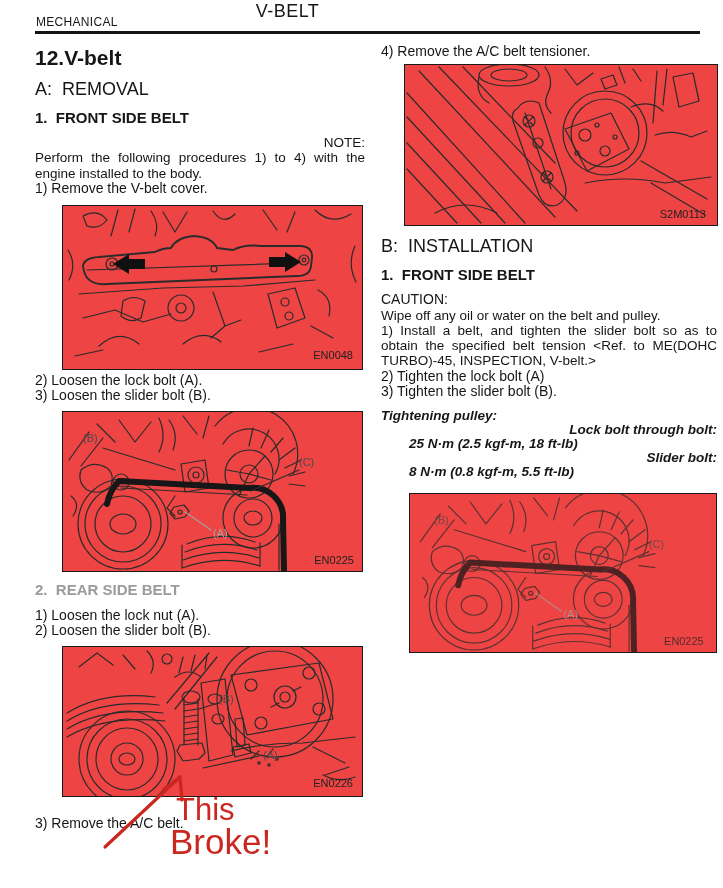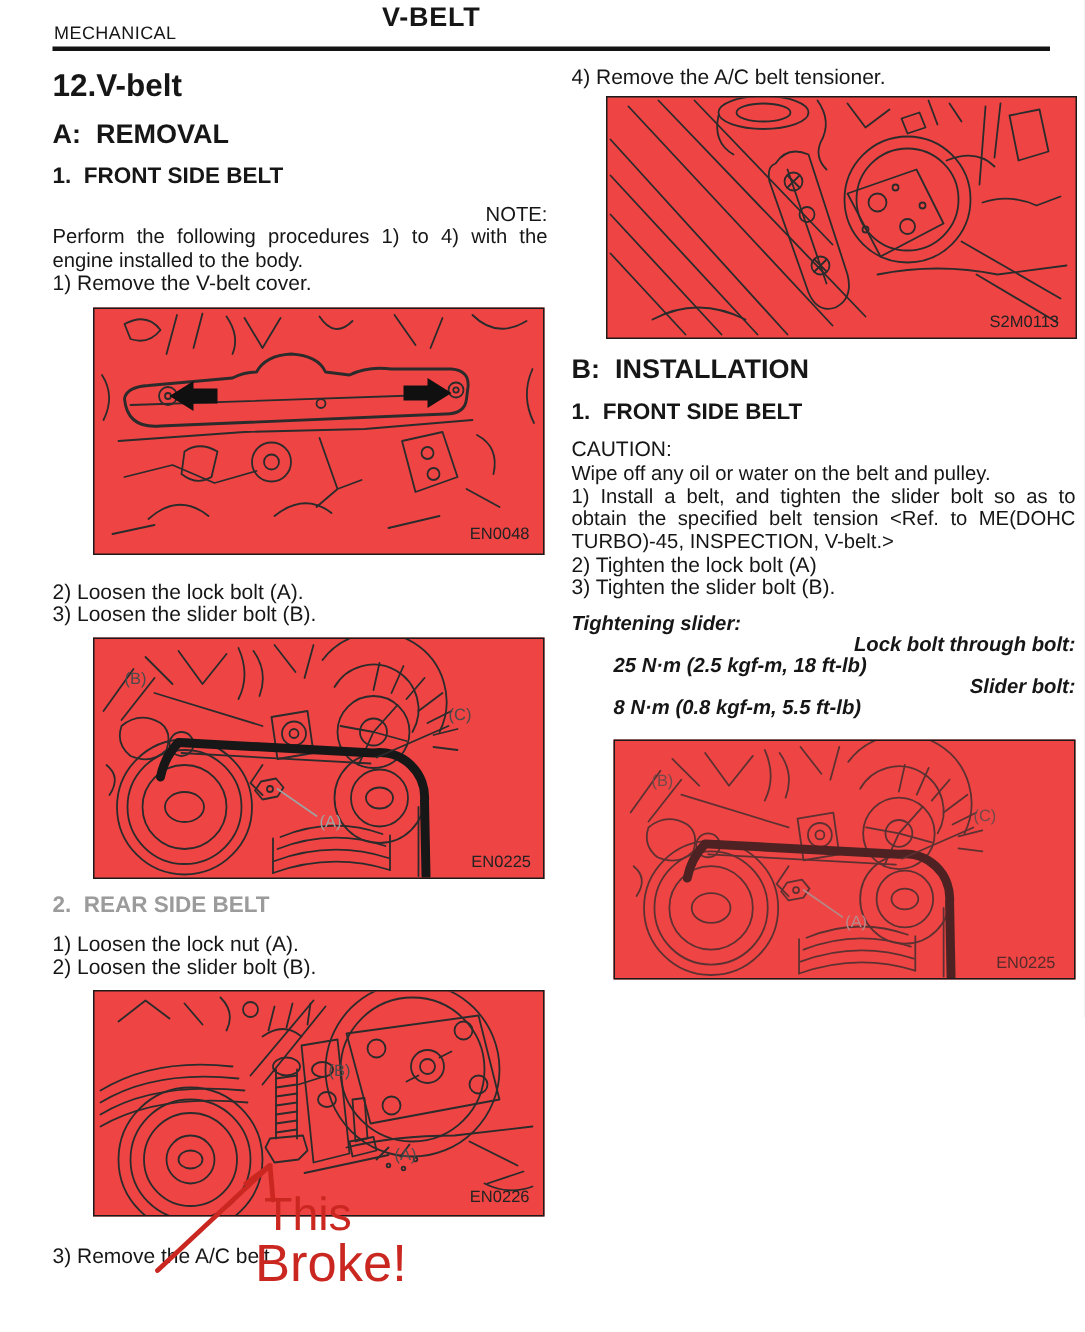--- a/index.html
+++ b/index.html
@@ -4,44 +4,44 @@
 <style>
   html,body{margin:0;padding:0;background:#e8e8e8;}
   .page{
     position:relative; width:723px; height:888px; background:#ffffff;
     font-family:"Liberation Sans",sans-serif; color:#161616; overflow:hidden;
     margin:0 auto;
   }
   .pre{white-space:pre-wrap;}
   
   .hdr-title{position:absolute; top:1px; left:0; width:575px; text-align:center;
-    font-size:18px; font-weight:bold; letter-spacing:.5px;}
+    font-size:18px; font-weight:normal; letter-spacing:.5px;}
   .hdr-cat{position:absolute; top:15px; left:36px; font-size:12px; letter-spacing:.3px;}
   .hdr-rule{position:absolute; top:31px; left:35px; width:665px; height:3px; background:#141414;}
   
   .col{position:absolute; top:44px;}
   .col-left{left:35px; width:330px;}
   .col-right{left:381px; width:336px;}
   h1,h2,h3,p{margin:0; padding:0;}
   h1{font-size:21px; font-weight:bold; margin:2px 0 9px;}
-  h2{font-size:18px; font-weight:bold; margin:0 0 9px;}
+  h2{font-size:18px; font-weight:normal; margin:0 0 9px;}
   h3{font-size:15px; font-weight:bold; margin:0 0 9px;}
   h3.gray{color:var(--rear-heading-gray,#9b9b9b); margin:9px 0 10px;}
   .body-text{font-size:13.5px; line-height:15.3px;}
   .just{text-align:justify;}
   .step{font-size:14px; line-height:15.3px;}
   .note-label{font-size:13.5px; line-height:15.3px; margin-top:1px;text-align:right;}
   .bold{font-weight:normal;}
   .caution-label{margin-top:1px;}
   .torque{font-size:13.5px; line-height:14px; font-weight:bold; font-style:italic; margin-top:10px;}
   .torque .t-name{padding-left:14px;text-align:right;}
   .torque .t-val{padding-left:28px;}
   
   figure{margin:0; padding:0; line-height:0; border:1.6px solid #1a1a1a; background:#ef4444;}
-  .fig1{margin:9px 0 17px 27px; width:299px; height:163px;}
+  .fig1{margin:9px 0 3px 27px; width:299px; height:163px;}
   .fig2{margin:7px 0 0 27px; width:299px; height:159px;}
   .fig3{margin:8px 0 0 27px; width:299px; height:149px;}
   .fig4{margin:5px 0 0 23px; width:312px; height:160px;}
   .fig5{margin:14px 0 0 28px; width:306px; height:158px;}
   .steps-block{margin-top:0;}
   .final-step{margin-top:19px;}
   .rear-steps{margin:0;}
   svg{display:block;}
   .ln path,.ln circle,.ln ellipse,.ln line,.ln polygon{
     fill:none; stroke:#2b2b2b; stroke-width:1.2; stroke-linecap:round; stroke-linejoin:round;}
@@ -291,21 +291,21 @@
     <div style="height:10px"></div>
     <h2 class="pre">B:  INSTALLATION</h2>
     <h3 class="pre">1.  FRONT SIDE BELT</h3>
     <p class="step bold caution-label">CAUTION:</p>
     <p class="body-text bold">Wipe off any oil or water on the belt and pulley.</p>
     <p class="body-text just">1) Install a belt, and tighten the slider bolt so as to obtain the specified belt tension &lt;Ref. to ME(DOHC TURBO)-45, INSPECTION, V-belt.&gt;</p>
     <p class="step">2) Tighten the lock bolt (A)</p>
     <p class="step">3) Tighten the slider bolt (B).</p>
 
     <div class="torque">
-      <div class="t-title">Tightening slider:</div>
+      <div class="t-title">Tightening pulley:</div>
       <div class="t-name">Lock bolt through bolt:</div>
       <div class="t-val">25 N·m (2.5 kgf-m, 18 ft-lb)</div>
       <div class="t-name">Slider bolt:</div>
       <div class="t-val">8 N·m (0.8 kgf-m, 5.5 ft-lb)</div>
     </div>
 
     <figure class="fig5">
       <svg class="faded" width="306" height="158" viewBox="0 0 299 159">
         <use href="#sym-en0225"></use>
       </svg>

